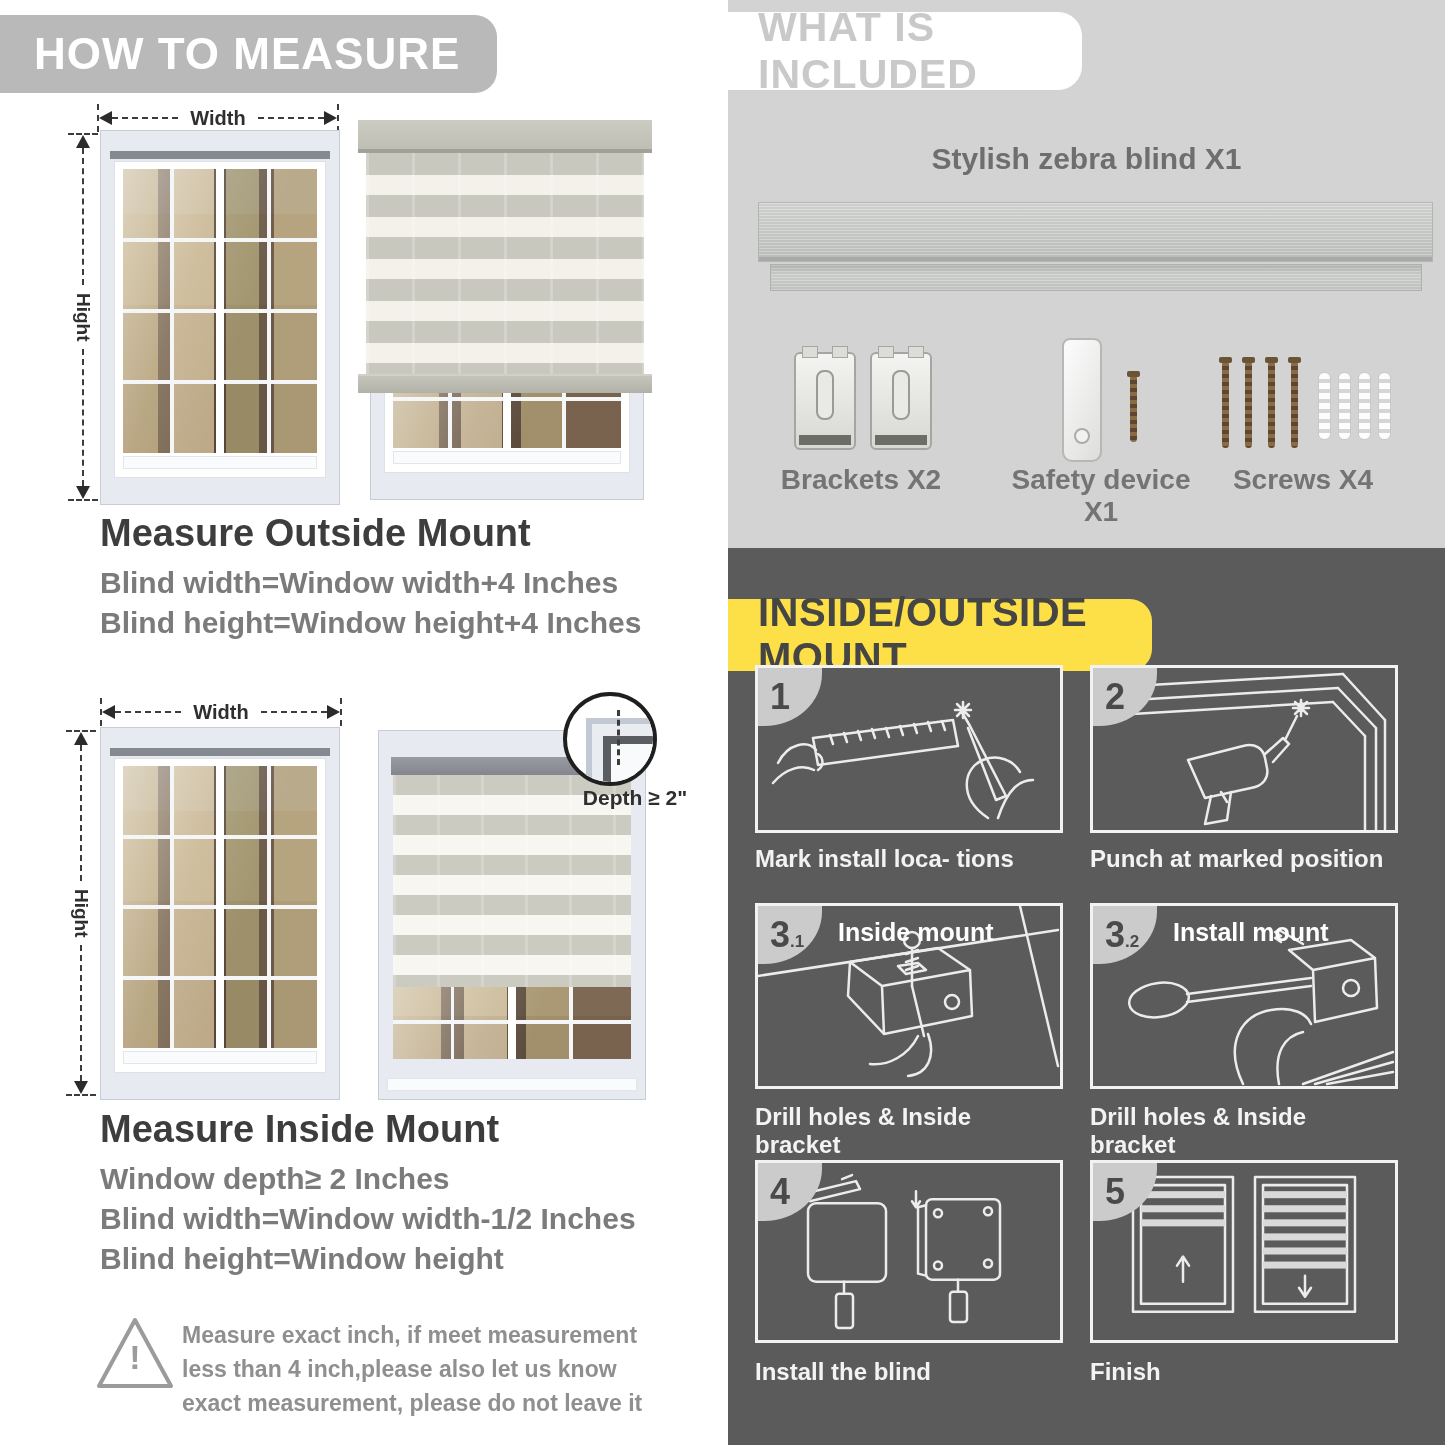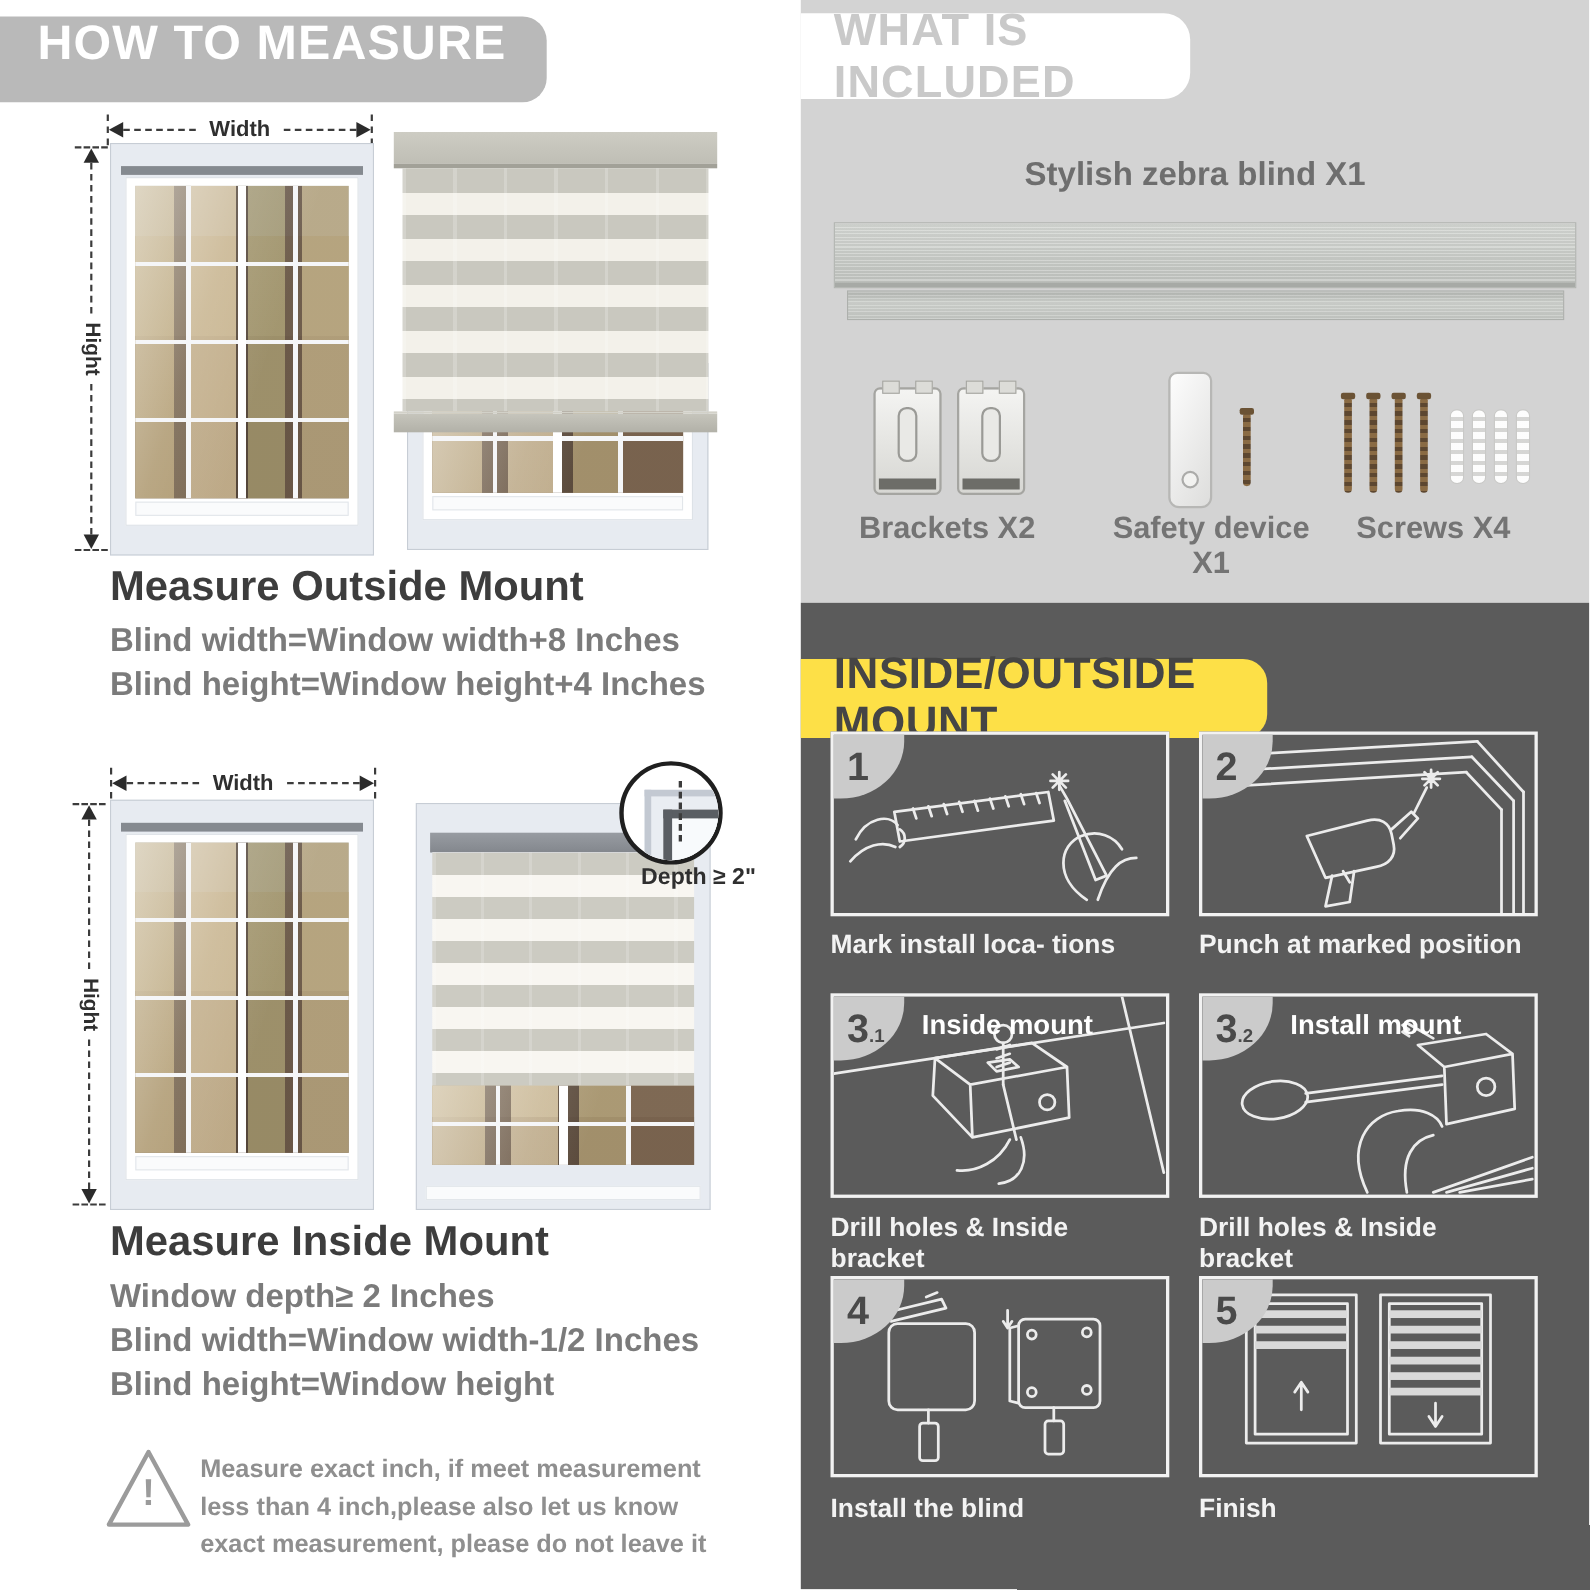--- a/index.html
+++ b/index.html
@@ -1,21 +1,21 @@
 <!DOCTYPE html>
 <html><head>
 <meta charset="utf-8">
 <style>
   html,body{margin:0;padding:0;background:#ffffff;}
   .page{position:relative;width:1445px;height:1445px;background:#ffffff;overflow:hidden;
         font-family:"Liberation Sans",sans-serif;}
 
   
   .banner-gray{position:absolute;left:0;top:15px;width:497px;height:78px;background:#b9b9b9;
-    border-radius:0 22px 22px 0;display:flex;padding-left:34px;box-sizing:border-box;
+    border-radius:0 22px 22px 0;display:flex;align-items:center;padding-left:34px;box-sizing:border-box;
     color:#ffffff;font-weight:bold;font-size:44px;letter-spacing:1px;}
 
   .h-heading{position:absolute;color:#3d3d3d;font-weight:bold;font-size:38px;}
   .h-line{position:absolute;color:#7b7b7b;font-weight:bold;font-size:30px;}
 
   
   .hdim{position:absolute;height:28px;display:flex;align-items:center;color:#2f2f2f;
         font-weight:bold;font-size:20px;}
   .hdim .tickv{width:0;height:28px;border-left:2px dashed #3c3c3c;}
   .hdim .dash{flex:1;height:0;border-top:2px dashed #3c3c3c;}
@@ -189,21 +189,21 @@
       <div class="frame" style="top:14px;">
         <div class="glass8"></div>
         <div class="sillin"></div>
       </div>
     </div>
     <div class="cassA" style="z-index:2;"></div>
     <div class="fabA" style="z-index:2;"></div>
     <div class="railA" style="z-index:2;"></div>
 
     <div class="h-heading" style="left:100px;top:512px;">Measure Outside Mount</div>
-    <div class="h-line" style="left:100px;top:566px;">Blind width=Window width+8 Inches</div>
+    <div class="h-line" style="left:100px;top:566px;">Blind width=Window width+4 Inches</div>
     <div class="h-line" style="left:100px;top:606px;">Blind height=Window height+4 Inches</div>
 
     <div class="hdim" style="left:100px;top:698px;width:242px;">
       <span class="tickv"></span>
       <span class="arrL"></span>
       <span class="dash"></span>
       <span class="lbl">Width</span>
       <span class="dash"></span>
       <span class="arrR"></span>
       <span class="tickv"></span>

